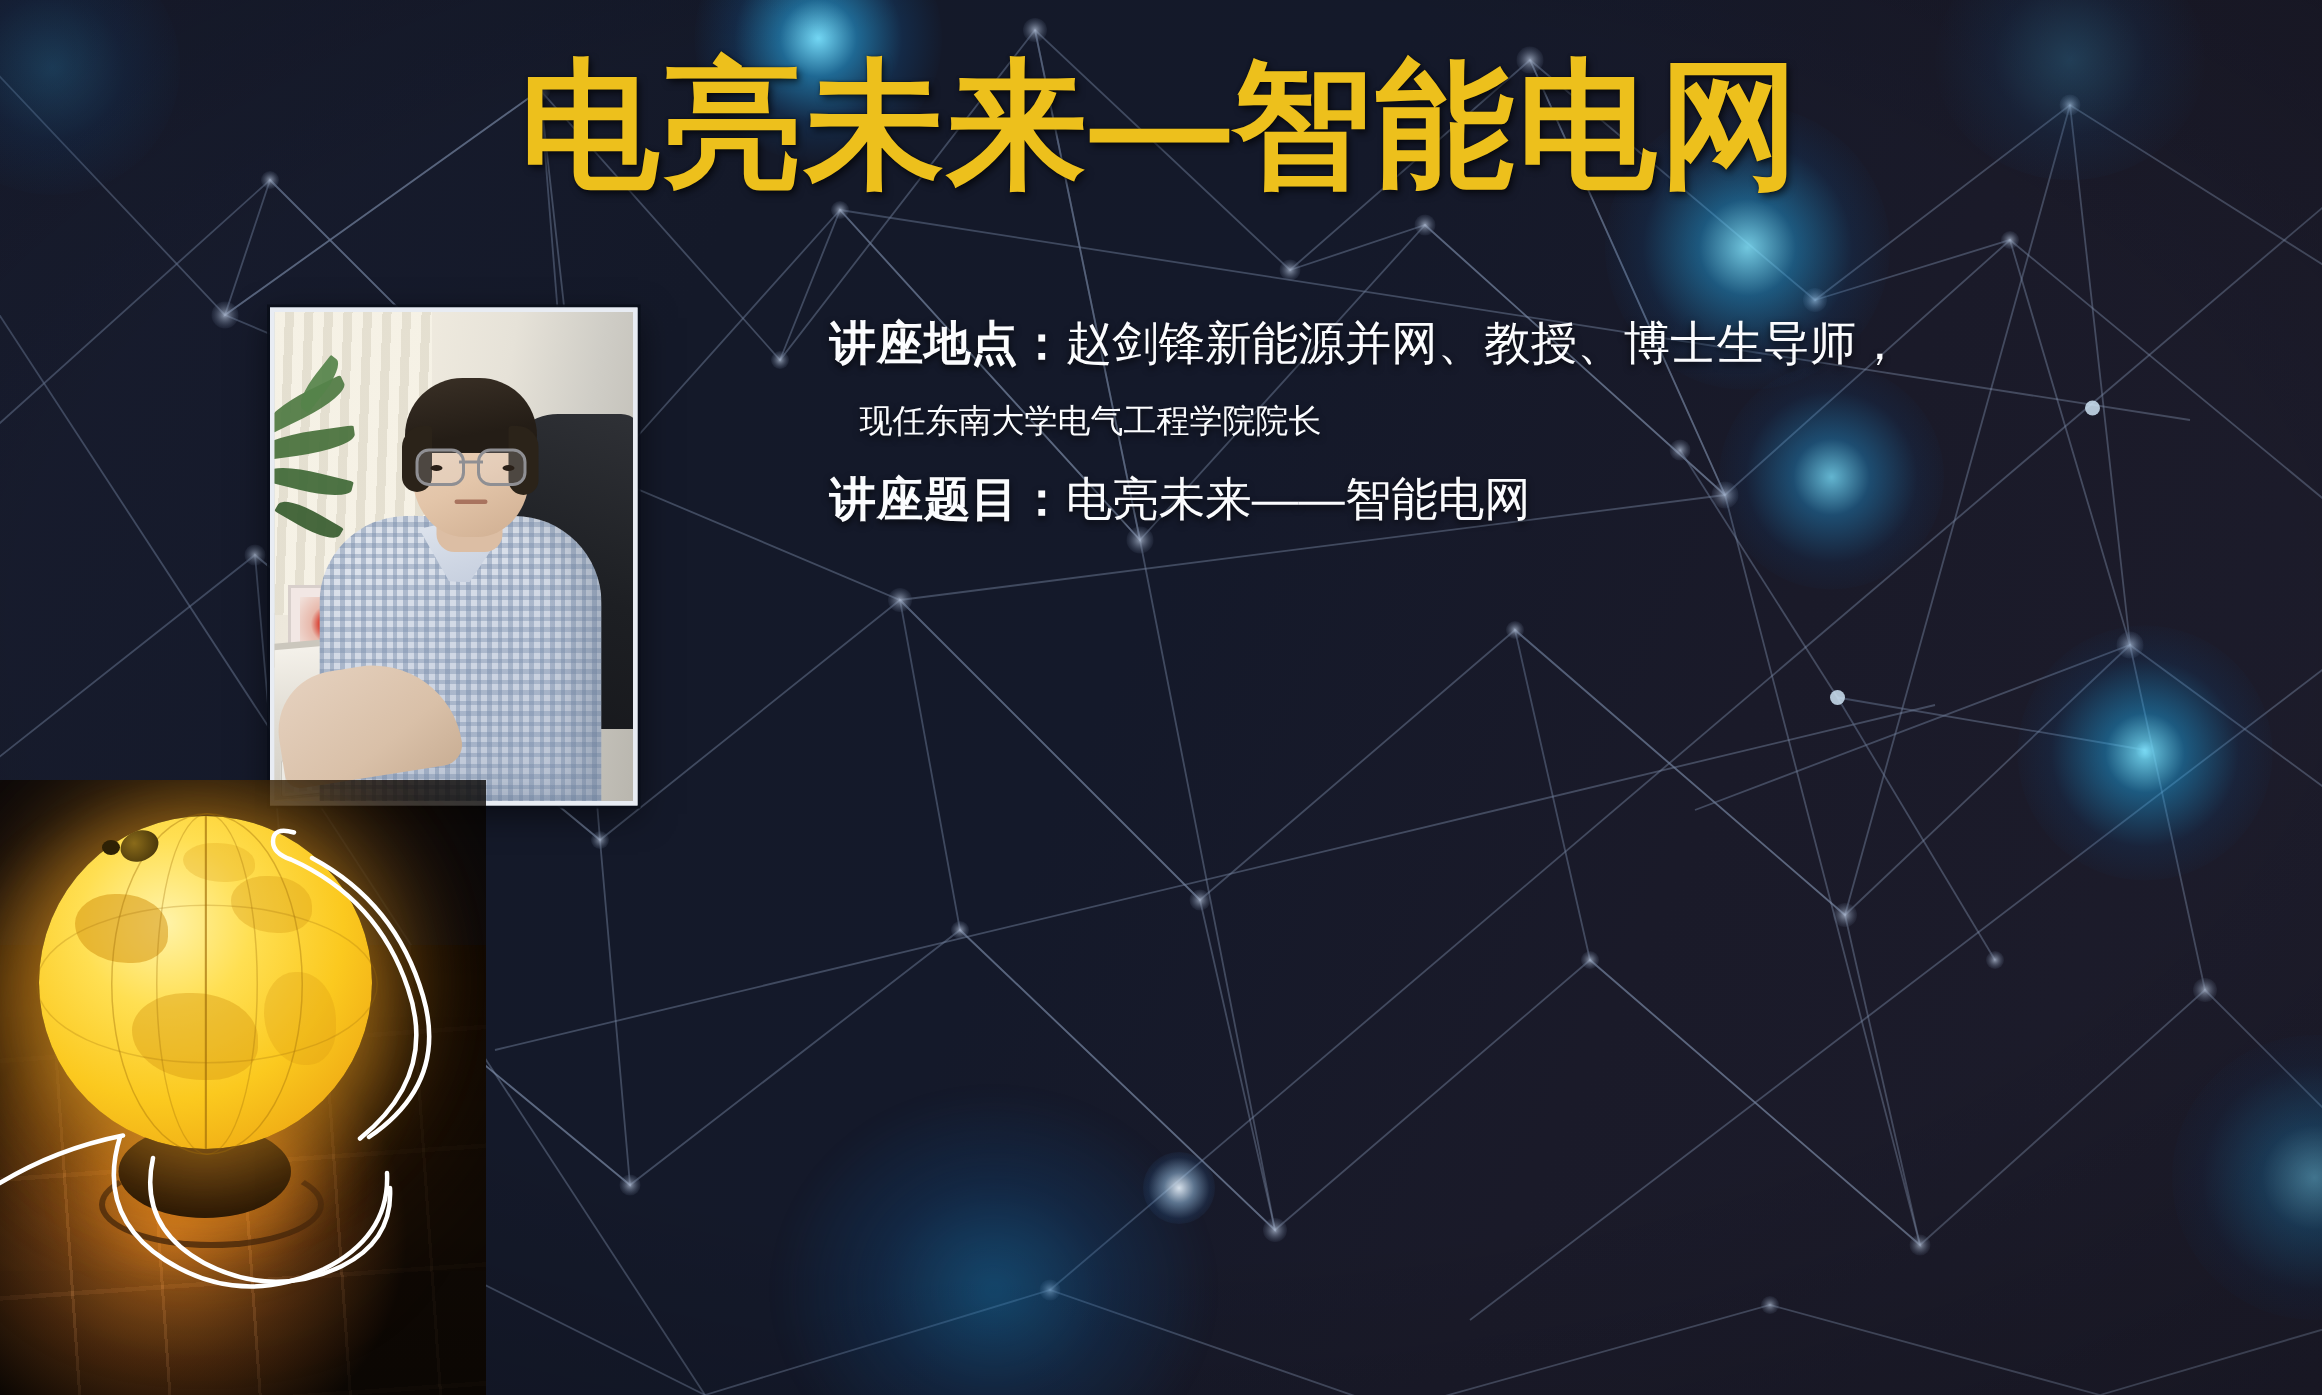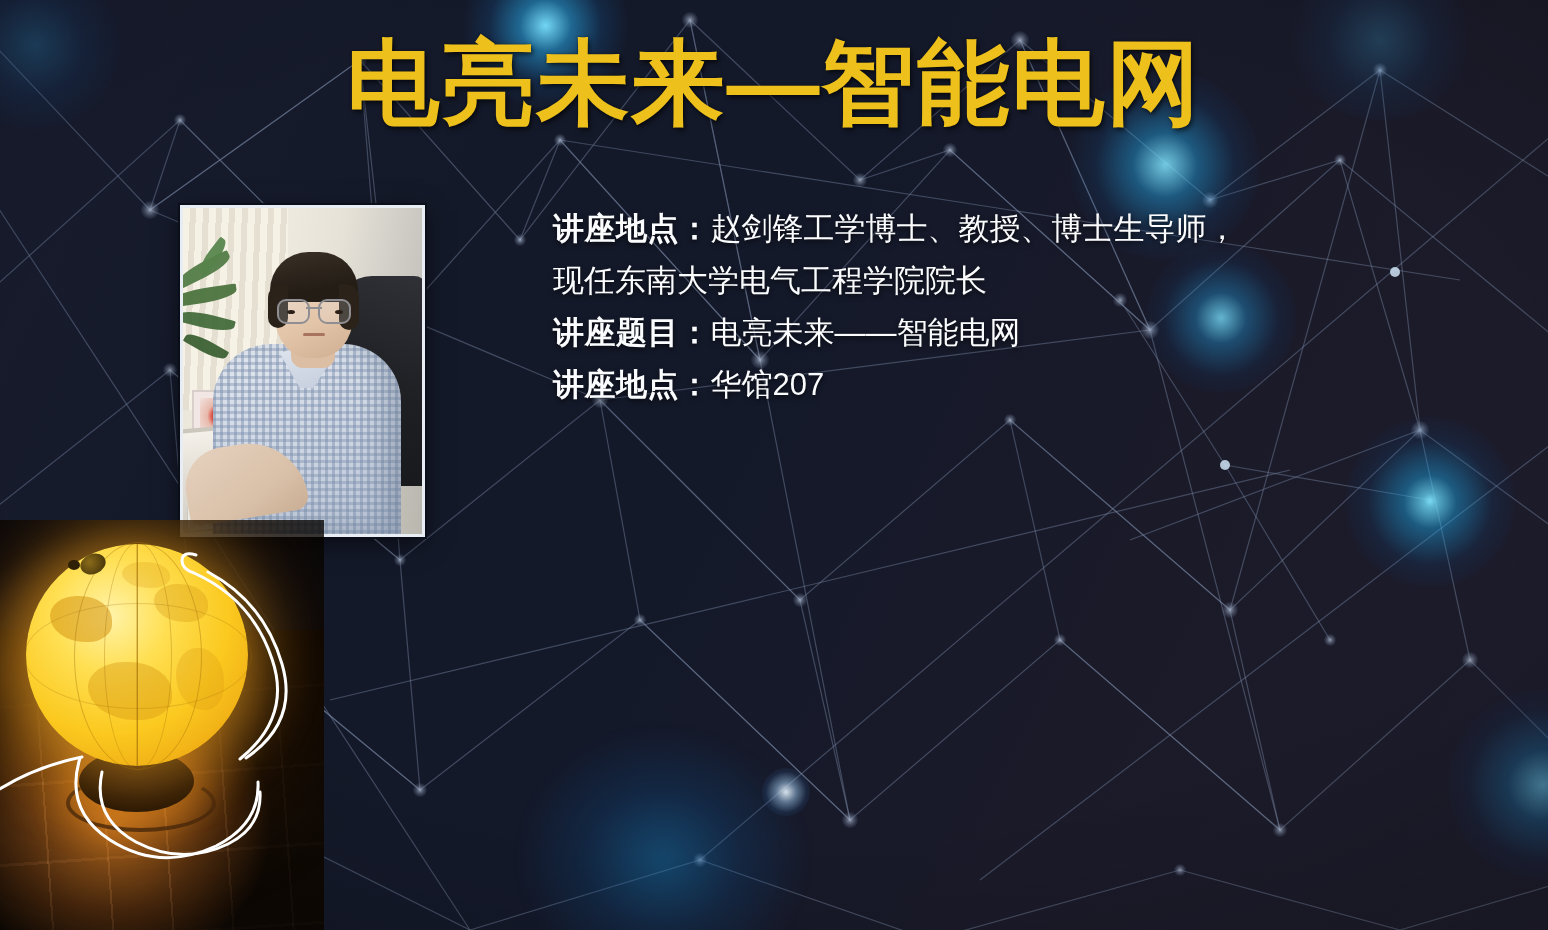--- a/index.html
+++ b/index.html
@@ -170,22 +170,23 @@
   }
   .info-line{
     font-size:31px;
     line-height:52px;
     white-space:nowrap;
     text-shadow:0 2px 5px rgba(0,0,0,.75);
   }
   .info-line .lbl{font-weight:700;letter-spacing:.5px;}
   .info-line .val{font-weight:400;}
   .info-sub{
-    font-size:31px;line-height:52px;font-weight:400;white-space:nowrap;
+    font-size:22px;line-height:52px;font-weight:400;white-space:nowrap;
     text-shadow:0 2px 5px rgba(0,0,0,.75);
+    margin-left:20px;
   }
   
   .bio{
     position:absolute;
     left:514px;top:500px;
     width:888px;
     color:#f3f6fa;
     font-size:29.5px;
     line-height:49px;
     text-indent:2em;
@@ -369,31 +370,28 @@
         <path d="M88 237 q-50 10 -92 38"></path>
         <path d="M86 238 q-16 52 30 82 q50 32 106 6 q44 -22 42 -64"></path>
         <path d="M108 252 q-10 46 34 70 q46 24 92 2 q34 -17 32 -52"></path>
       </g>
     </svg>
   </div>
 
   <div class="info">
 
     <div class="info-line">
-      <span class="lbl">讲座地点：</span><span class="gap"></span><span class="val">赵剑锋</span><span class="gap"></span><span class="gap"></span><span class="val">工学博士、教授、博士生导师，</span>
+      <span class="lbl">讲座地点：</span><span class="gap"></span><span class="val">赵剑锋</span><span class="gap"></span><span class="gap"></span><span class="val">新能源并网、教授、博士生导师，</span>
     </div>
 
     <div class="info-sub">现任东南大学电气工程学院院长</div>
 
     <div class="info-line">
       <span class="lbl">讲座题目：</span><span class="val">电亮未来——智能电网</span>
     </div>
 
 
-    <div class="info-line">
-      <span class="lbl">讲座地点：</span><span class="val">华馆207</span>
-    </div>
 
   </div>
 
 
 
 </div>
 
 </body></html>

